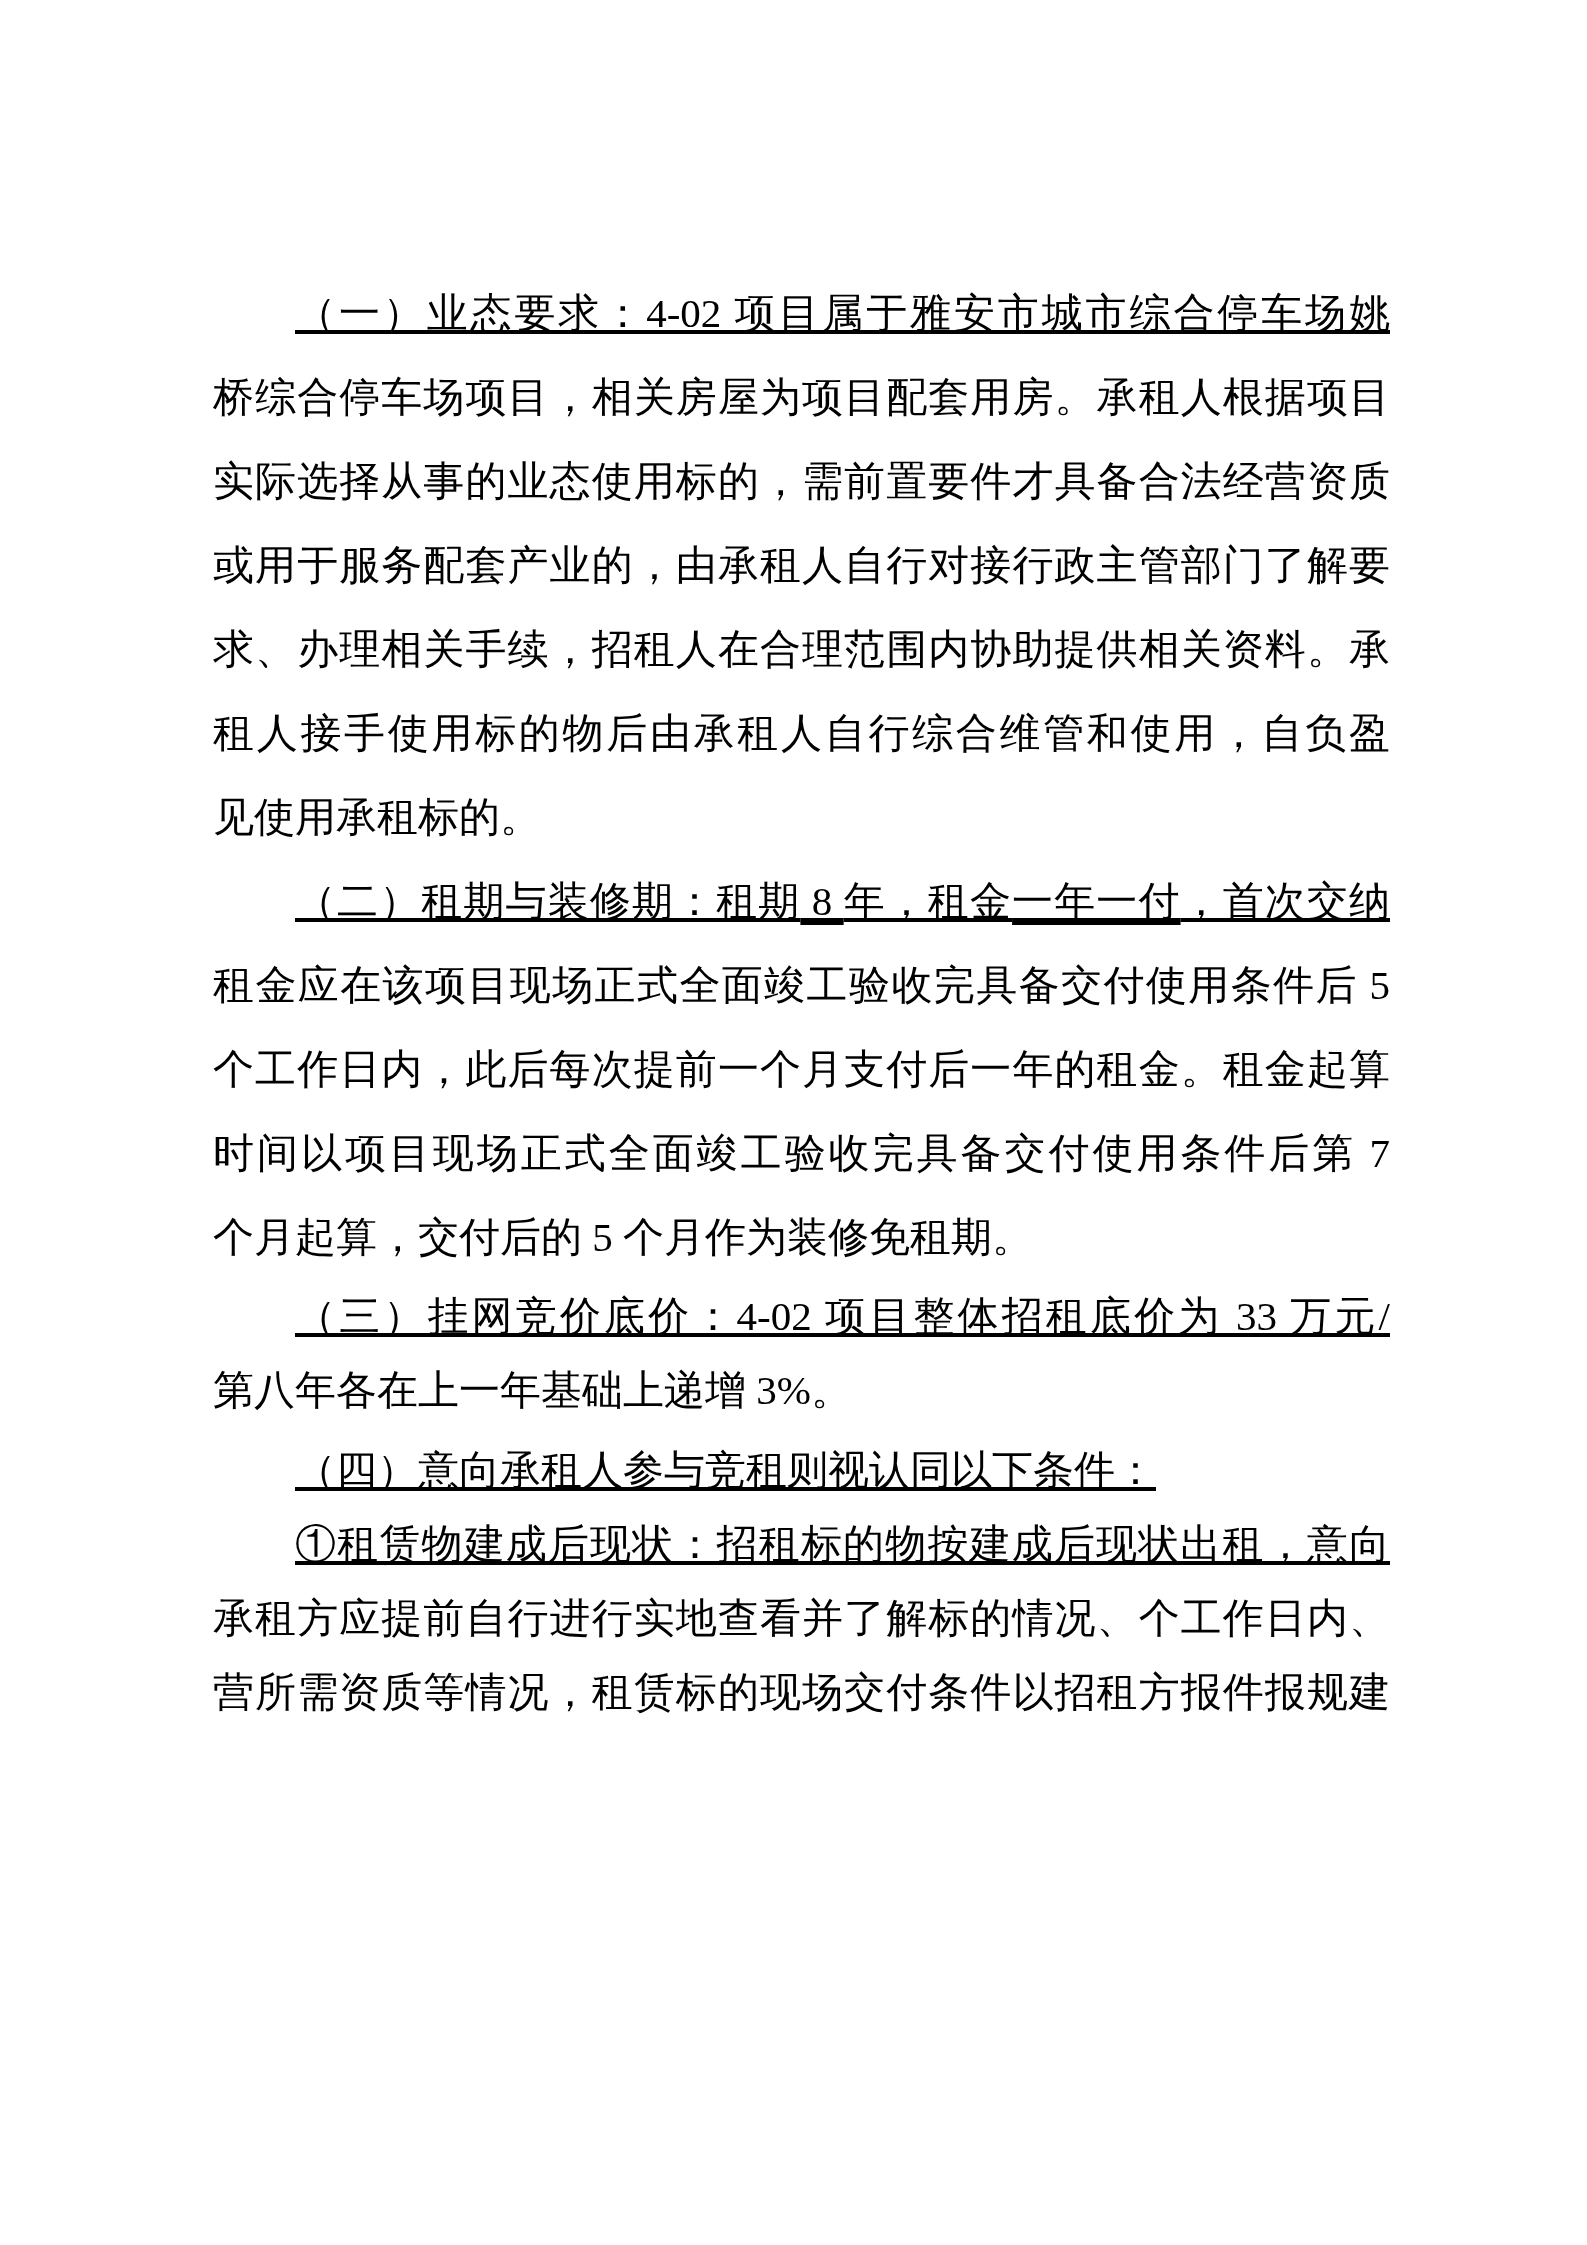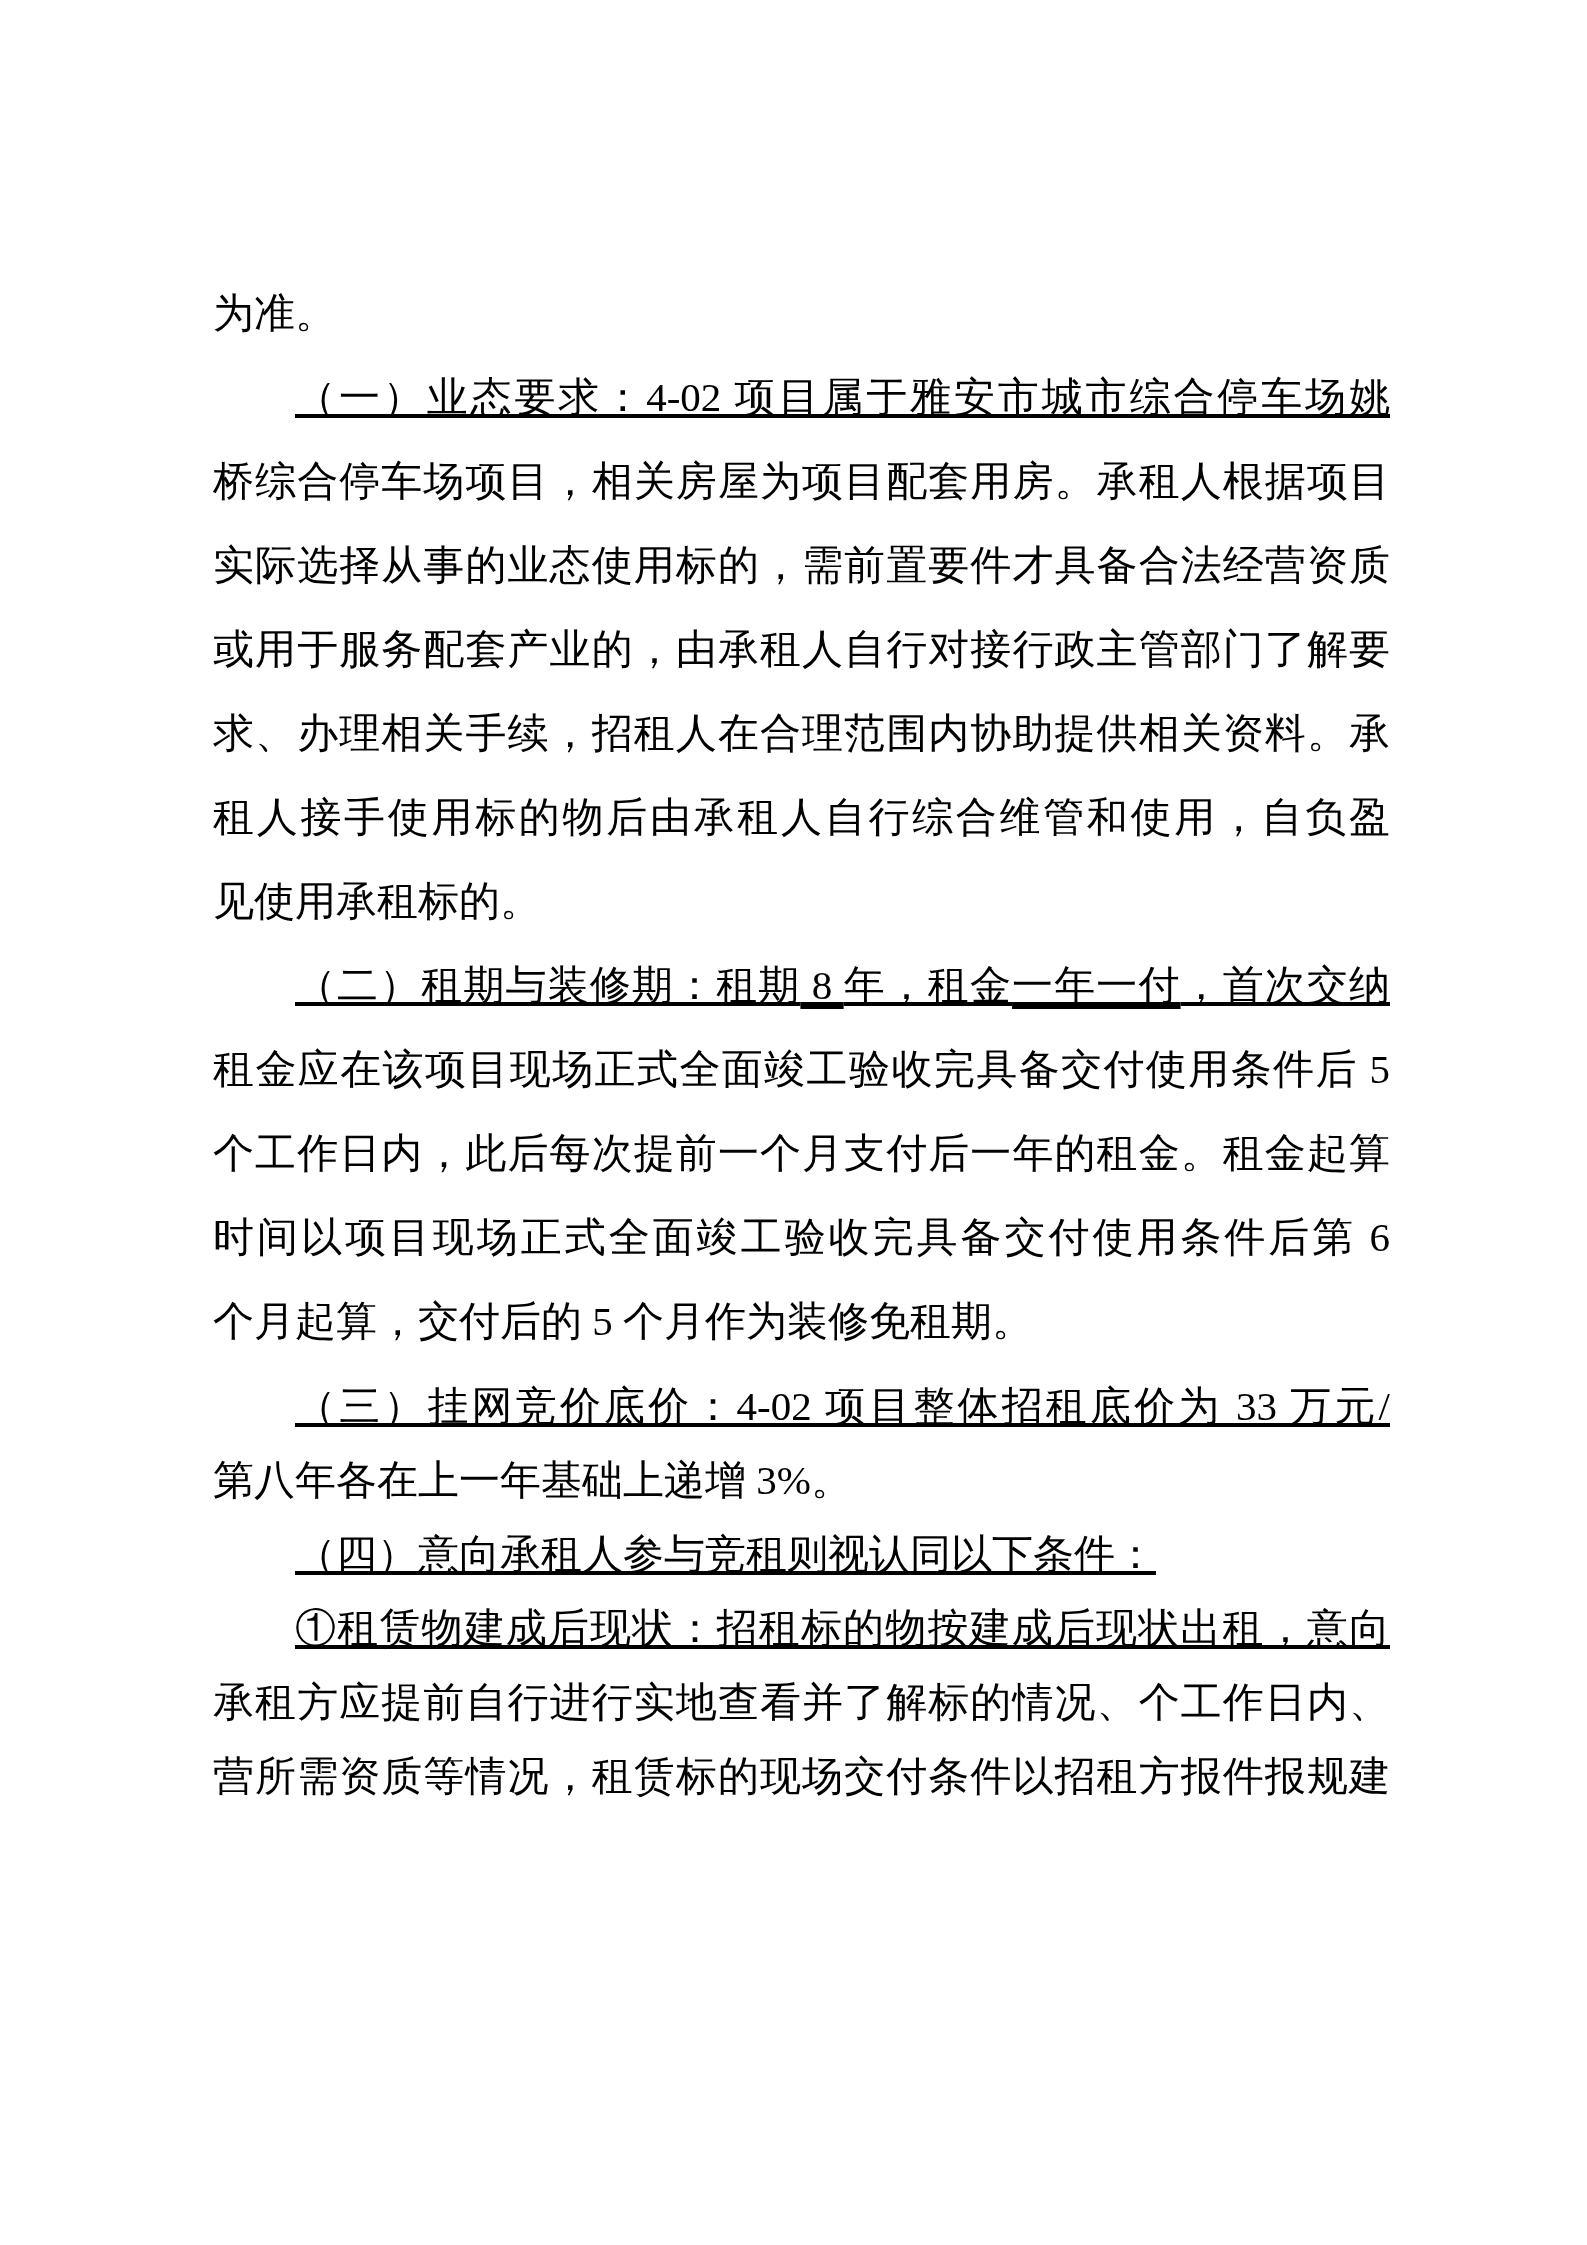--- a/index.html
+++ b/index.html
@@ -42,36 +42,33 @@
     text-decoration-thickness: 3px;
     text-underline-offset: 7px;
   }
 </style>
 </head>
 <body>
 
 <div class="page">
   <div class="content">
       <div class="para sec-a">
-        <div class="line no-stretch"><span>为准。</span></div>
-      </div>
-      <div class="para sec-a">
         <div class="line indent"><span>（一）业态要求：4-02 项目属于雅安市城市综合停车场姚</span></div>
         <div class="line"><span>桥综合停车场项目，相关房屋为项目配套用房。承租人根据项目</span></div>
         <div class="line"><span>实际选择从事的业态使用标的，需前置要件才具备合法经营资质</span></div>
         <div class="line"><span>或用于服务配套产业的，由承租人自行对接行政主管部门了解要</span></div>
         <div class="line"><span>求、办理相关手续，招租人在合理范围内协助提供相关资料。承</span></div>
         <div class="line"><span>租人接手使用标的物后由承租人自行综合维管和使用，自负盈亏，</span></div>
         <div class="line no-stretch"><span>见使用承租标的。</span></div>
       </div>
       <div class="para sec-a">
         <div class="line indent"><span>（二）租期与装修期：租期</span><span class="u"> 8 </span><span>年，租金</span><span class="u">一年一付</span><span>，首次交纳</span></div>
         <div class="line"><span>租金应在该项目现场正式全面竣工验收完具备交付使用条件后 5</span></div>
         <div class="line"><span>个工作日内，此后每次提前一个月支付后一年的租金。租金起算</span></div>
-        <div class="line"><span>时间以项目现场正式全面竣工验收完具备交付使用条件后第 6</span></div>
+        <div class="line"><span>时间以项目现场正式全面竣工验收完具备交付使用条件后第 7</span></div>
         <div class="line no-stretch"><span>个月起算，交付后的 5 个月作为装修免租期。</span></div>
       </div>
       <div class="para sec-b">
         <div class="line indent"><span>（三）挂网竞价底价：4-02 项目整体招租底价为 33 万元/</span></div>
         <div class="line no-stretch"><span>第八年各在上一年基础上递增 3%。</span></div>
       </div>
       <div class="para sec-b">
         <div class="line no-stretch indent"><span>（四）意向承租人参与竞租则视认同以下条件：</span></div>
       </div>
       <div class="para sec-b">

